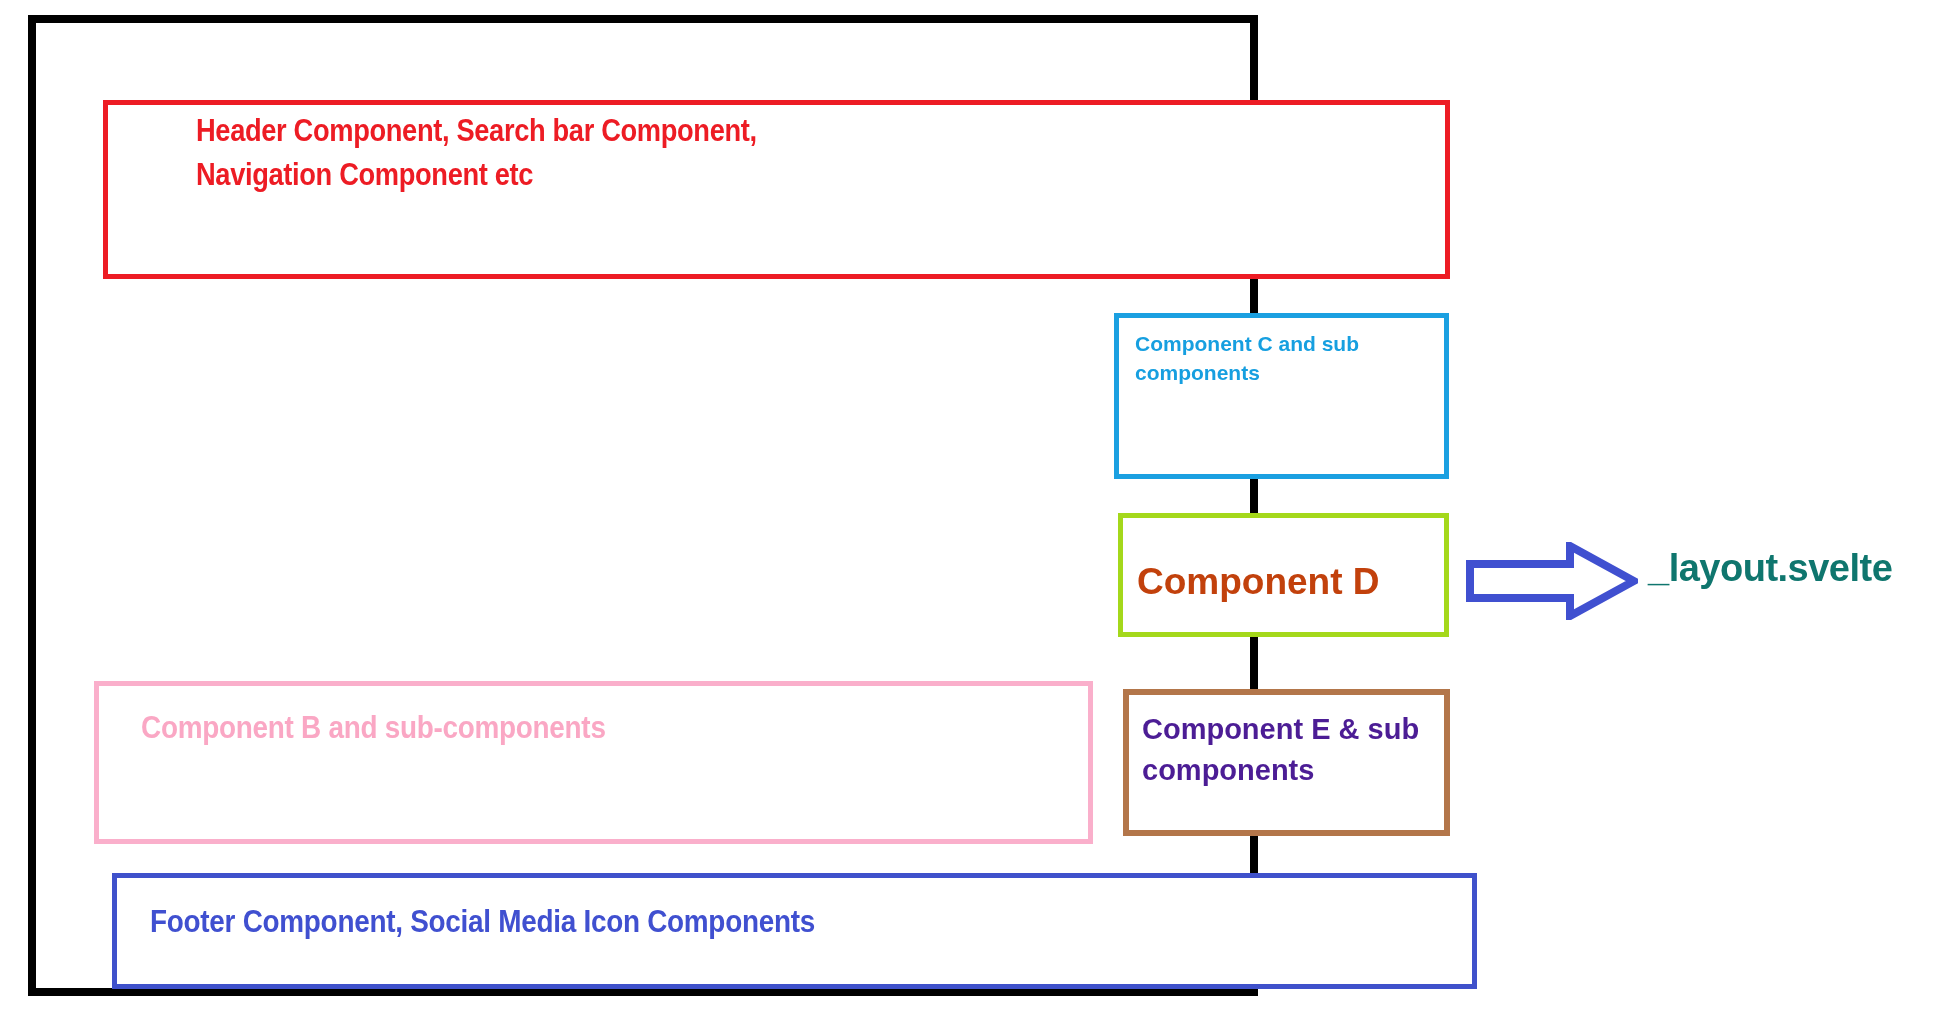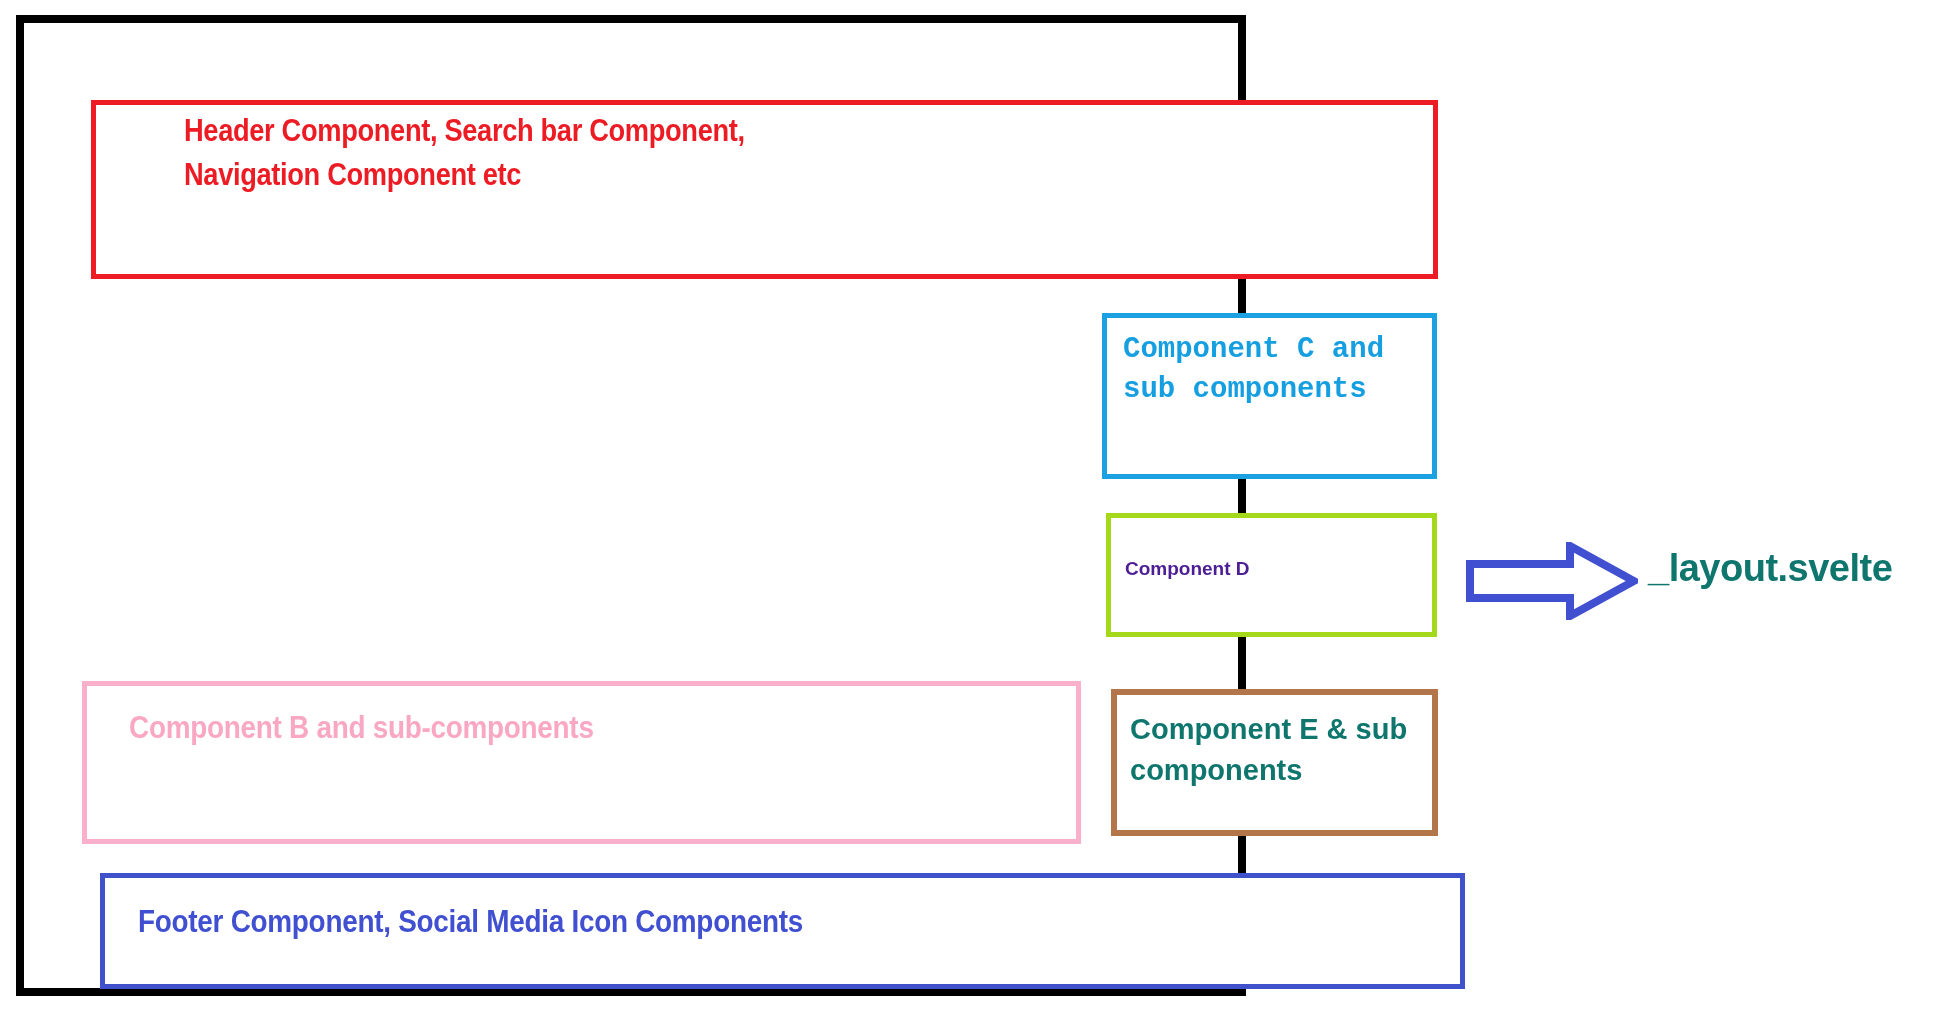--- a/index.html
+++ b/index.html
@@ -17,21 +17,21 @@
   #canvas {
     position: relative;
     width: 1935px;
     height: 1023px;
     background: #ffffff;
   }
 
   
   .page-frame {
     position: absolute;
-    left: 16px;
+    left: 28px;
     top: 15px;
     width: 1230px;
     height: 981px;
     border: 8px solid #000000;
     box-sizing: border-box;
     background: #ffffff;
   }
 
   
   .box {
@@ -82,36 +82,36 @@
 
   
   .box-c {
     left: 1078px; top: 290px;
     width: 335px; height: 166px;
     border: 5px solid #1BA0E1;
   }
   .box-c .label {
     left: 16px; top: 12px;
     color: #169FE0;
-    font-family: Liberation Mono, monospace;
-    font-size: 29px;
+    font-family: Liberation Sans, sans-serif;
+    font-size: 21px;
     line-height: 1.37;
   }
 
   
   .box-d {
     left: 1082px; top: 490px;
     width: 331px; height: 124px;
     border: 5px solid #A4D81B;
   }
   .box-d .label {
     left: 14px; top: 38px;
-    color: #4c1d95;
-    font-family: "Liberation Sans", sans-serif;
-    font-size: 19px;
+    color: #c2410c;
+    font-family: "Liberation Sans", sans-serif;
+    font-size: 37px;
   }
 
   
   .box-b {
     left: 58px;  top: 658px;
     width: 999px; height: 163px;
     border: 5px solid #FAAFCB;
   }
   .box-b .label {
     left: 42px; top: 20px;
@@ -124,21 +124,21 @@
   }
 
   
   .box-e {
     left: 1087px; top: 666px;
     width: 327px; height: 147px;
     border: 6px solid #B3764A;
   }
   .box-e .label {
     left: 13px; top: 14px;
-    color: #0f766e;
+    color: #4c1d95;
     font-family: "Liberation Sans", sans-serif;
     font-size: 29px;
     line-height: 1.42;
   }
 
   
   .box-footer {
     left: 50px;  top: 850px;
     width: 1365px; height: 116px;
     border: 5px solid #3F51CB;

